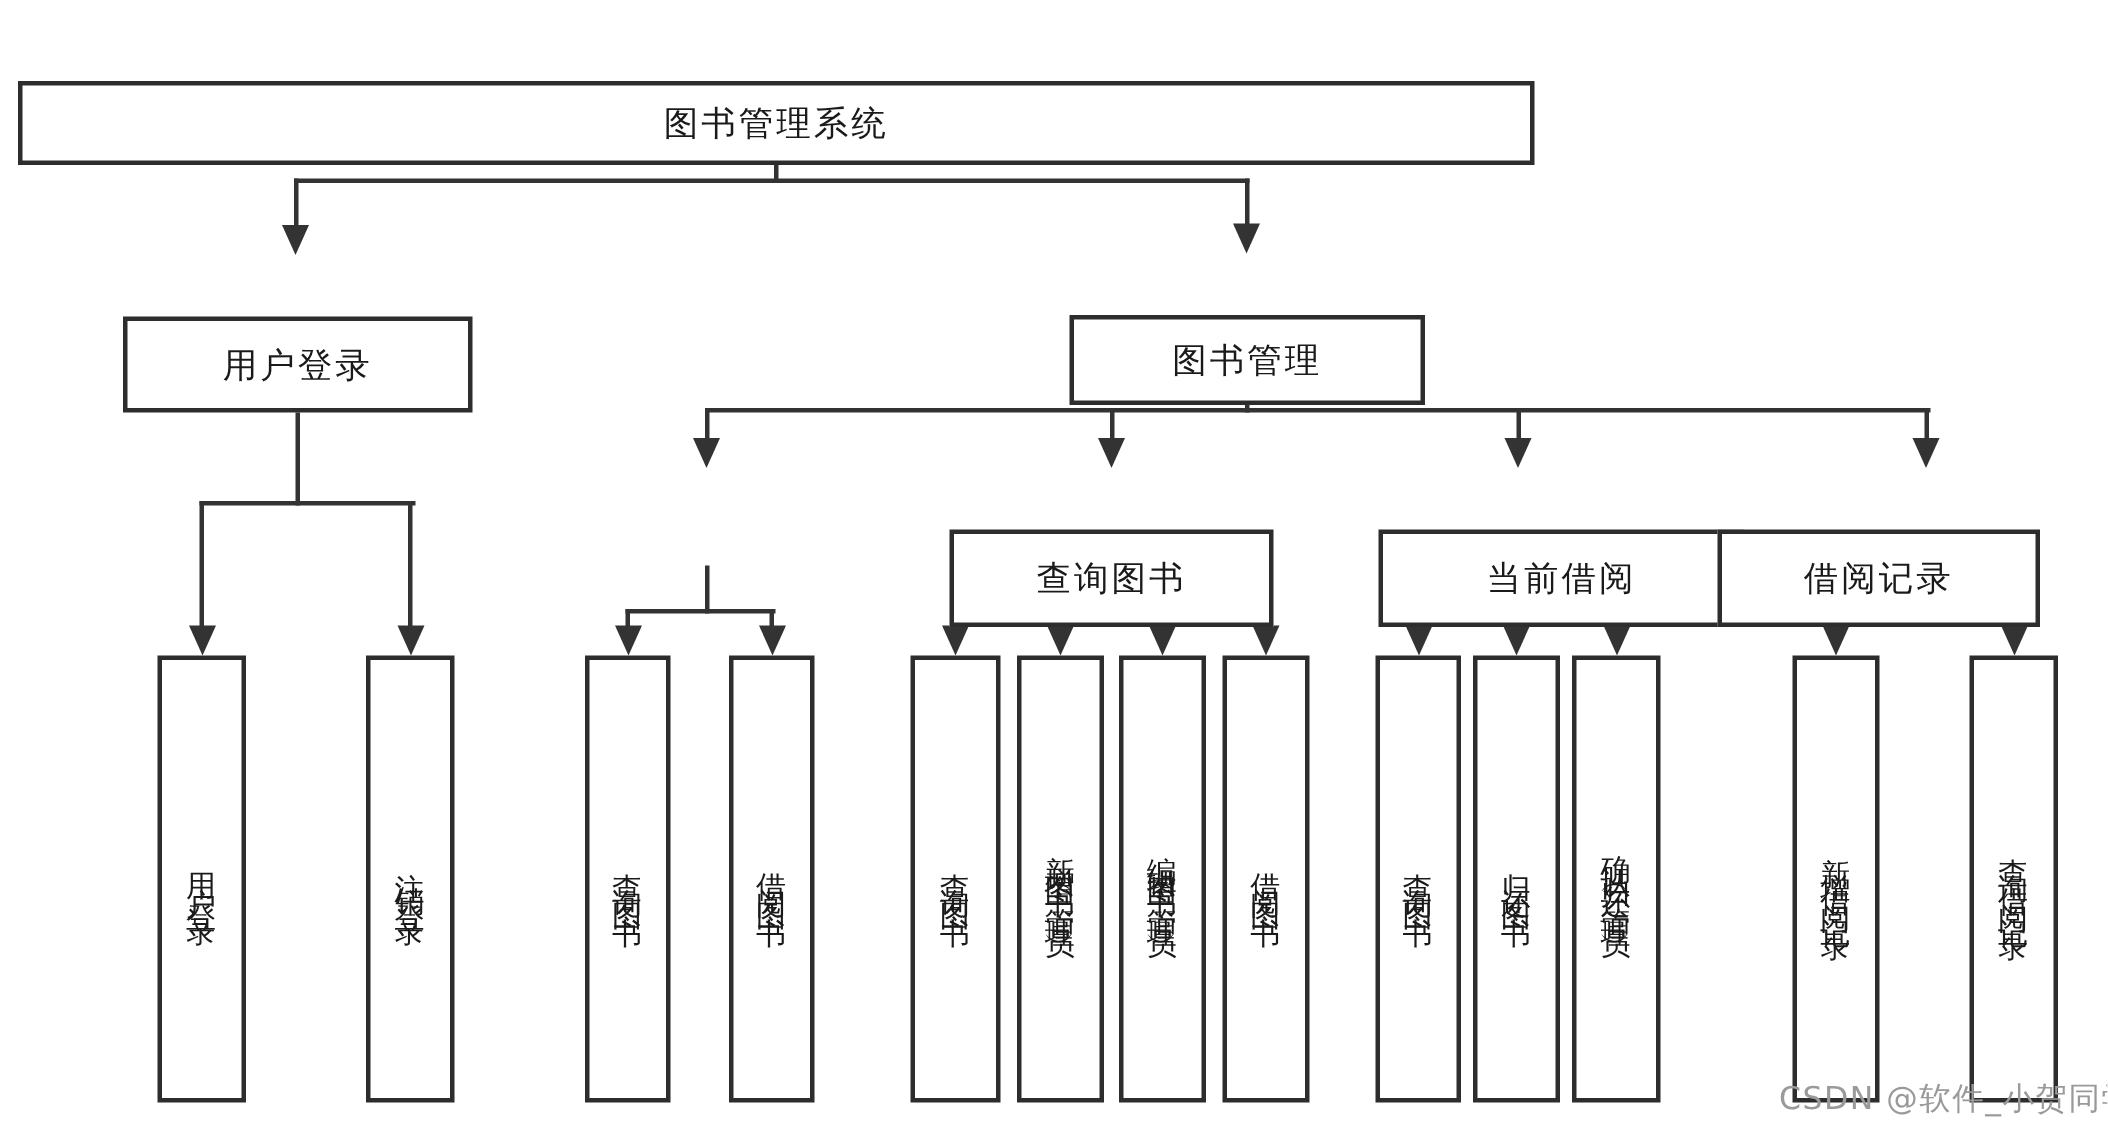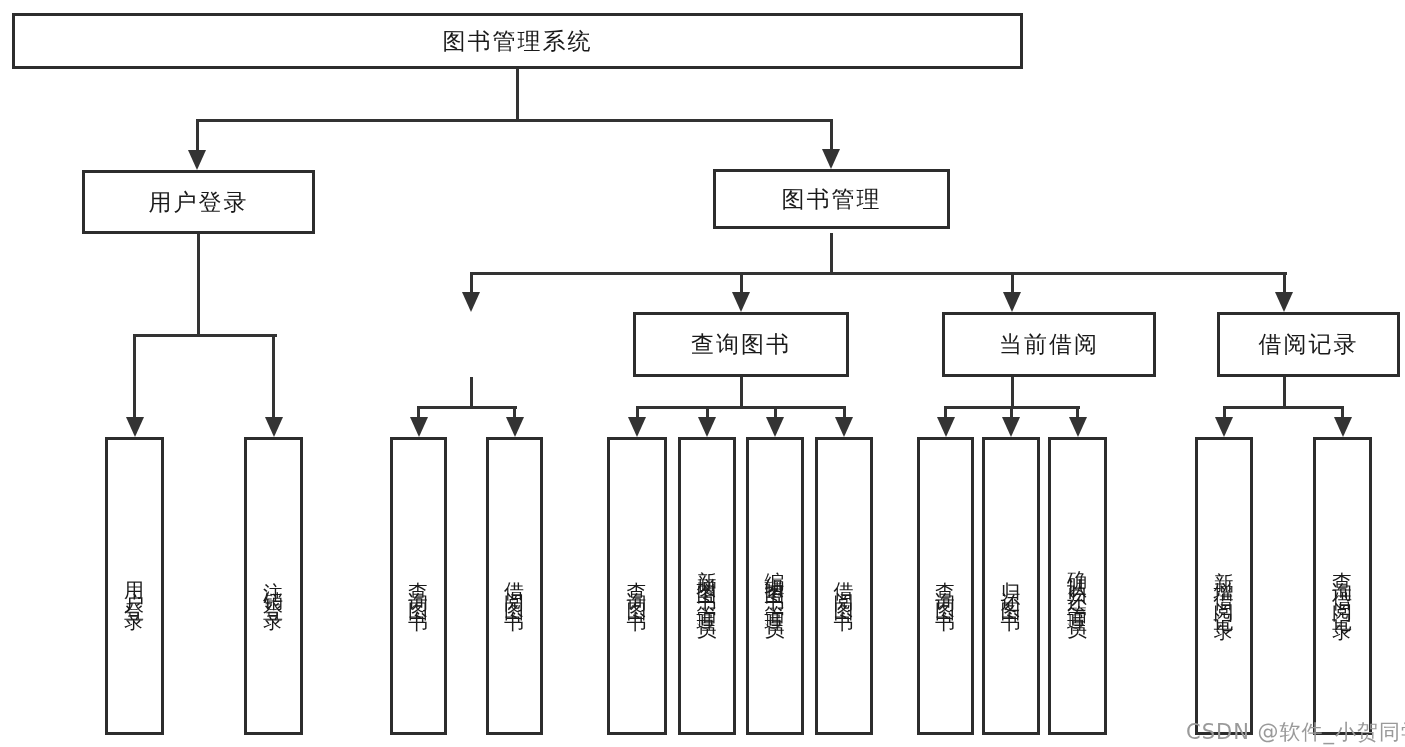--- a/index.html
+++ b/index.html
@@ -28,20 +28,21 @@
     box-sizing: border-box;
     background: #ffffff;
     border: 3px solid #2d2d2d;
     display: flex;
     align-items: center;
     justify-content: center;
     font-size: 23px;
     letter-spacing: 2px;
     color: #1a1a1a;
     z-index: 2;
+    margin-top: 41px;
   }
   
   .vbox {
     position: absolute;
     top: 437px;
     height: 298px;
     box-sizing: border-box;
     background: #ffffff;
     border: 3px solid #2d2d2d;
     display: flex;
@@ -144,25 +145,25 @@
 
   <div class="hbox" style="left:713px; top:169px; width:237px; height:60px;">
     <span>图书管理</span>
   </div>
 
 
   <div class="hbox" style="left:633px; top:312px; width:216px; height:65px;">
     <span>查询图书</span>
   </div>
 
-  <div class="hbox" style="left:942px; top:312px; width:214px; height:65px;">
+  <div class="hbox" style="left:919px; top:312px; width:244px; height:65px;">
     <span>当前借阅</span>
   </div>
 
-  <div class="hbox" style="left:1217px; top:312px; width:183px; height:65px;">
+  <div class="hbox" style="left:1145px; top:312px; width:215px; height:65px;">
     <span>借阅记录</span>
   </div>
 
   <div class="vbox" style="left:105px; width:59px;">
     <span class="vtext">用户登录</span>
   </div>
   <div class="vbox" style="left:244px; width:59px;">
     <span class="vtext">注销登录</span>
   </div>
 

